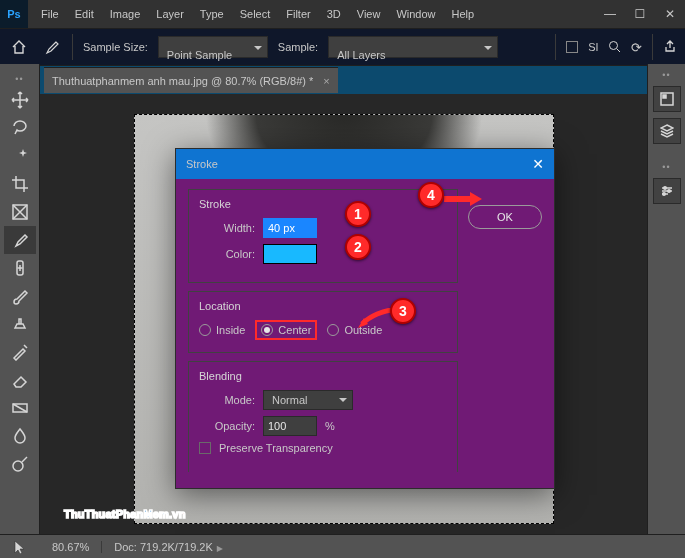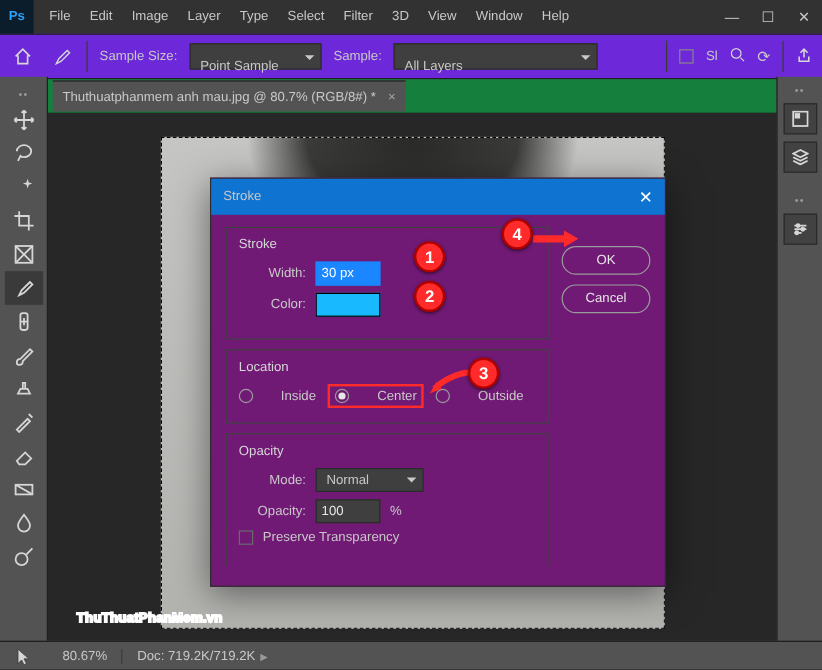--- a/index.html
+++ b/index.html
@@ -4,29 +4,29 @@
 <style>
 *{box-sizing:border-box;margin:0;padding:0;font-family:"Segoe UI",Tahoma,sans-serif;font-size:11px;color:#c8c8c8;-webkit-user-select:none;user-select:none}
 body{width:685px;height:558px;background:#323232;overflow:hidden;position:relative}
 .titlebar{height:28px;background:#323232;display:flex;align-items:stretch}
 .ps-logo{width:28px;display:flex;align-items:center;justify-content:center;background:#0b1c2b}
 .ps-logo span{color:#2aa3ff;font-weight:700;font-size:11px}
 .menubar{display:flex;align-items:center;gap:2px;padding-left:6px;flex:1}
 .menubar span{padding:0 7px;line-height:28px;cursor:default}
 .win-btns{display:flex}
 .win-btns div{width:30px;display:flex;align-items:center;justify-content:center;color:#c8c8c8;font-size:12px}
-.optbar{height:38px;background:#6d28d9;border-top:1px solid #1f1f1f;border-bottom:1px solid #1f1f1f;display:flex;align-items:center;padding:0 8px;gap:10px}
+.optbar{height:38px;background:#0f172a;border-top:1px solid #1f1f1f;border-bottom:1px solid #1f1f1f;display:flex;align-items:center;padding:0 8px;gap:10px}
 .home-btn{width:22px;height:22px;display:flex;align-items:center;justify-content:center}
 .tool-ico{width:22px;height:22px;display:flex;align-items:center;justify-content:center}
 .dd{background:#3f3f3f;border:1px solid #2a2a2a;height:22px;display:flex;align-items:center;padding:16px 18px 0 8px;position:relative;min-width:70px}
 .dd::after{content:"";position:absolute;right:5px;top:9px;border-left:4px solid transparent;border-right:4px solid transparent;border-top:4px solid #c8c8c8}
 .vdiv{width:1px;height:26px;background:#3a3a3a}
 .right-opt{margin-left:auto;display:flex;align-items:center;gap:10px}
 .chk{width:12px;height:12px;border:1px solid #888}
-.tabstrip{height:28px;background:#15803d;display:flex;align-items:center;padding-left:44px}
+.tabstrip{height:28px;background:#0c4a6e;display:flex;align-items:center;padding-left:44px}
 .doctab{background:#535353;height:26px;display:flex;align-items:center;padding:0 8px;border-top:1px solid #1f1f1f;font-size:10.5px;color:#dcdcdc}
 .doctab .x{margin-left:10px;color:#aaa}
 .workspace{position:absolute;top:94px;left:40px;right:38px;bottom:24px;background:#272727;overflow:hidden}
 .left-tools{position:absolute;top:64px;left:0;width:40px;bottom:24px;background:#535353;border-right:1px solid #1f1f1f;display:flex;flex-direction:column;align-items:center;padding-top:8px}
 .left-tools .slot{width:32px;height:28px;display:flex;align-items:center;justify-content:center;color:#d6d6d6}
 .left-tools .slot svg{width:18px;height:18px;stroke:#d6d6d6;fill:none;stroke-width:1.5}
 .left-tools .slot.active{background:#3a3a3a}
 .left-tools .dots{font-size:9px;letter-spacing:1px;color:#999;margin:2px 0}
 .right-panels{position:absolute;top:64px;right:0;width:38px;bottom:24px;background:#535353;border-left:1px solid #1f1f1f;display:flex;flex-direction:column;align-items:center;padding-top:6px;gap:6px}
 .right-panels .p{width:28px;height:26px;background:#424242;border:1px solid #2a2a2a;display:flex;align-items:center;justify-content:center}
@@ -50,21 +50,21 @@
 .group{border:1px solid #414141;padding:8px 10px 12px 10px;margin-bottom:8px}
 .group>.lbl{margin-bottom:8px;color:#d6d6d6}
 .row{display:flex;align-items:center;margin:6px 0;gap:8px}
 .row .rlabel{width:56px;text-align:right}
 .num{background:#3f3f3f;border:1px solid #2a2a2a;width:54px;height:20px;padding:0 4px;display:flex;align-items:center;color:#e6e6e6}
 .num.sel{border:1px solid #1a86ff;background:#1a86ff;color:#fff}
 .swatch{width:54px;height:20px;background:#18b9ff;border:1px solid #000}
 .radio{width:12px;height:12px;border:1px solid #9b9b9b;border-radius:50%;display:inline-block;position:relative}
 .radio.on::after{content:"";position:absolute;inset:2px;border-radius:50%;background:#e6e6e6}
 .loc{display:flex;gap:10px;align-items:center}
-.loc label{display:flex;align-items:center;gap:23px}
+.loc label{display:flex;align-items:center;gap:5px}
 .loc .boxed{border:2px solid #ff2a2a;padding:2px 4px;display:flex;align-items:center;gap:5px}
 .ddm{background:#3f3f3f;border:1px solid #2a2a2a;height:20px;display:flex;align-items:center;padding:0 18px 0 8px;position:relative;min-width:90px}
 .ddm::after{content:"";position:absolute;right:5px;top:7px;border-left:4px solid transparent;border-right:4px solid transparent;border-top:4px solid #c8c8c8}
 .dim{color:#8a8a8a}
 .chk2{width:12px;height:12px;border:1px solid #6a6a6a;display:inline-block}
 
 .badge{position:absolute;width:26px;height:26px;border-radius:50%;background:#ff2a2a;border:2px solid #b00000;display:flex;align-items:center;justify-content:center;color:#fff;font-weight:700;font-size:14px;box-shadow:0 1px 3px rgba(0,0,0,.6);z-index:50}
 .arrow{position:absolute;z-index:49}
 .arrow svg{display:block}
 
@@ -258,21 +258,21 @@
   <div class="dlg-title">
     <span>Stroke</span>
     <span class="x">✕</span>
   </div>
   <div class="dlg-body">
     <div class="dlg-left">
       <div class="group">
         <div class="lbl">Stroke</div>
         <div class="row">
           <span class="rlabel">Width:</span>
-          <span class="num sel">30 px</span>
+          <span class="num sel">40 px</span>
         </div>
         <div class="row">
           <span class="rlabel">Color:</span>
           <span class="swatch"></span>
         </div>
       </div>
       <div class="group">
         <div class="lbl">Location</div>
         <div class="loc">
           <label>
@@ -285,41 +285,40 @@
                 <span>Center</span>
               </label>
           </span>
           <label>
               <span class="radio"></span>
               <span>Outside</span>
             </label>
         </div>
       </div>
       <div class="group" style="border-bottom:none;margin-bottom:0">
-        <div class="lbl">Opacity</div>
+        <div class="lbl">Blending</div>
         <div class="row">
           <span class="rlabel">Mode:</span>
           <span class="ddm">
               <span>Normal</span>
             </span>
         </div>
         <div class="row">
           <span class="rlabel">Opacity:</span>
           <span class="num">100</span>
           <span>%</span>
         </div>
         <div class="row dim">
           <span class="chk2"></span>
           <span>Preserve Transparency</span>
         </div>
       </div>
     </div>
     <div class="dlg-right">
       <div class="pill">OK</div>
-      <div class="pill">Cancel</div>
     </div>
   </div>
 </div>
 
 <div class="badge" style="top:201px;left:345px">1</div>
 <div class="badge" style="top:234px;left:345px">2</div>
 <div class="badge" style="top:298px;left:390px">3</div>
 <div class="arrow" style="top:308px;left:356px">
   <svg width="40" height="22">
       <path d="M38 2 C 28 2 14 8 6 16" stroke="#ff2a2a" stroke-width="5" fill="none"></path>

